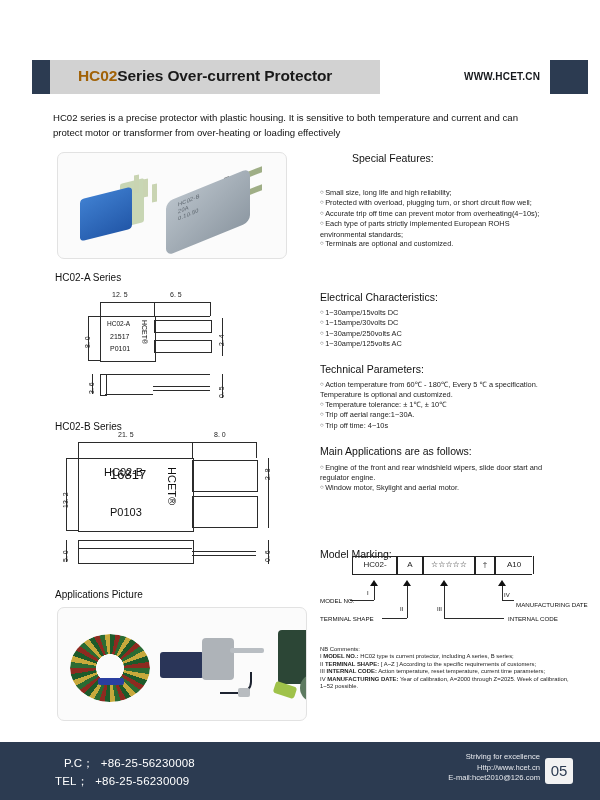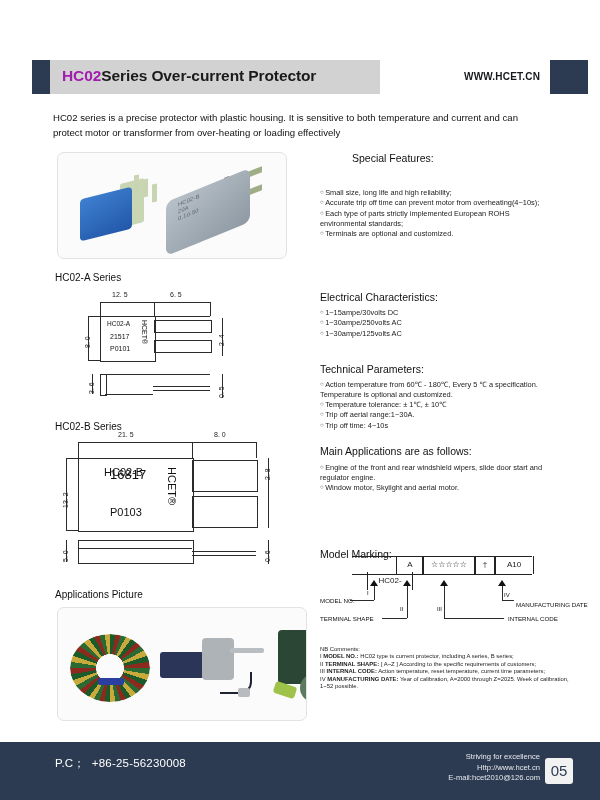--- a/index.html
+++ b/index.html
@@ -12,21 +12,21 @@
     overflow:hidden;
   }
   .page{position:absolute;inset:0;}
 
   
   .header{position:absolute;left:0;top:60px;width:600px;height:34px;}
   .hdr-left-block{position:absolute;left:32px;top:0;width:18px;height:34px;background:#2c3b51;}
   .hdr-right-block{position:absolute;left:550px;top:0;width:38px;height:34px;background:#2c3b51;}
   .hdr-bar{position:absolute;left:50px;top:0;width:330px;height:34px;background:#d2d2d2;}
   .hdr-title{position:absolute;left:62px;top:7px;font-size:15.5px;font-weight:bold;letter-spacing:-0.1px;white-space:nowrap;}
-  .hdr-title .red{color:#a21caf;}
+  .hdr-title .red{color:#a16207;margin-left:16px;}
   .hdr-url{position:absolute;left:464px;top:11px;font-size:10px;font-weight:bold;letter-spacing:.2px;color:#15181c;}
 
   
   .intro{position:absolute;left:53px;top:110px;width:495px;font-size:9.6px;line-height:15px;color:#111;}
 
   
   .sec-title{position:absolute;font-size:10.5px;color:#111;white-space:nowrap;}
   .blk{position:absolute;font-size:7.4px;line-height:9.4px;color:#222;}
   .blk p{margin:0;}
   .bullet:before{content:"\25CB";font-size:6px;margin-right:1.5px;position:relative;top:-1px;}
@@ -92,21 +92,21 @@
   .arrow{position:absolute;width:0;height:0;border-left:4px solid transparent;border-right:4px solid transparent;border-bottom:6px solid #111;}
   .mmlbl{position:absolute;font-size:6.2px;color:#111;white-space:nowrap;}
   .mmnum{position:absolute;font-size:6px;color:#111;}
 
   
   .notes{position:absolute;left:320px;top:646px;width:262px;font-size:5.9px;line-height:7.4px;color:#1d1d1d;}
   .notes b{font-weight:bold;}
 
   
   .footer{position:absolute;left:0;top:742px;width:600px;height:58px;background:#2c3b51;}
-  .f-pc{position:absolute;left:55px;top:756px;font-size:11.5px;color:#ffffff;letter-spacing:.2px;}
+  .f-pc{position:absolute;left:64px;top:756px;font-size:11.5px;color:#ffffff;letter-spacing:.2px;}
   .f-tel{position:absolute;left:55px;top:774px;font-size:11.5px;color:#ffffff;letter-spacing:.2px;}
   .f-right{position:absolute;left:390px;top:752px;width:150px;text-align:right;font-size:7.6px;line-height:10.5px;color:#e8eaee;}
   .f-page{position:absolute;left:545px;top:758px;width:28px;height:26px;background:#f2f2f2;border-radius:3px;color:#2c3b51;font-size:15px;text-align:center;line-height:26px;}
 </style>
 </head>
 <body>
 
 <div class="page">
 
   <div class="header">
@@ -138,27 +138,29 @@
         <div>HC02-B</div>
         <div>20A</div>
         <div>0.10.50</div>
       </div>
     </div>
   </div>
 
   <div class="sec-title" style="left:320px;top:152px;margin-left:32px;">Special Features:</div>
   <div class="blk" style="left:320px;top:188px;width:232px;">
     <p class="bullet">Small size, long life and high reliability;</p>
+    <p class="bullet">Protected with overload, plugging turn, or short circuit flow well;</p>
     <p class="bullet">Accurate trip off time can prevent motor from overheating(4~10s);</p>
     <p class="bullet">Each type of parts strictly implemented European ROHS environmental standards;</p>
     <p class="bullet">Terminals are optional and customized.</p>
   </div>
 
   <div class="sec-title" style="left:320px;top:291px;">Electrical Characteristics:</div>
   <div class="blk" style="left:320px;top:308px;width:232px;">
+    <p class="bullet">1~30ampe/15volts DC</p>
     <p class="bullet">1~15ampe/30volts DC</p>
     <p class="bullet">1~30ampe/250volts AC</p>
     <p class="bullet">1~30ampe/125volts AC</p>
   </div>
 
   <div class="sec-title" style="left:320px;top:363px;">Technical Parameters:</div>
   <div class="blk" style="left:320px;top:380px;width:240px;">
     <p class="bullet">Action temperature from 60℃ - 180℃, Every 5 ℃ a specification. Temperature is optional and customized.</p>
     <p class="bullet">Temperature tolerance: ± 1℃, ± 10℃</p>
     <p class="bullet">Trip off aerial range:1~30A.</p>
@@ -168,21 +170,21 @@
   <div class="sec-title" style="left:320px;top:445px;">Main Applications are as follows:</div>
   <div class="blk" style="left:320px;top:463px;width:242px;">
     <p class="bullet">Engine of the front and rear windshield wipers, slide door start and regulator engine.</p>
     <p class="bullet">Window motor, Skylight and aerial motor.</p>
   </div>
 
   <div class="sec-title" style="left:320px;top:548px;">Model Marking:</div>
   <div class="mm">
     <div class="topline"></div>
       <div class="botline"></div>
-    <div class="cell" style="left:15px;width:44px;margin-top:16px;">HC02-</div>
+    <div class="cell" style="left:0;width:44px;">HC02-</div>
     <div class="cell" style="left:44px;width:26px;">A</div>
     <div class="cell" style="left:70px;width:52px;">☆☆☆☆☆</div>
     <div class="cell" style="left:122px;width:20px;">†</div>
     <div class="cell" style="left:142px;width:38px;">A10</div>
   </div>
   <div class="arrow" style="left:370px;top:580px;"></div>
   <div class="arrow" style="left:403px;top:580px;"></div>
   <div class="arrow" style="left:440px;top:580px;"></div>
   <div class="arrow" style="left:498px;top:580px;"></div>
   <div class="ln vl" style="left:374px;top:586px;height:14px;"></div>
@@ -303,20 +305,21 @@
     </div>
     <div class="ap ap3">
       <div class="blk1"></div>
         <div class="disc"></div>
         <div class="tail"></div>
     </div>
   </div>
 
   <div class="footer"></div>
   <div class="f-pc"><span>P.C；</span>&nbsp;&nbsp;<span>+86-25-56230008</span></div>
+  <div class="f-tel"><span>TEL；</span>&nbsp;&nbsp;<span>+86-25-56230009</span></div>
   <div class="f-right">
     <div>Striving for excellence</div>
     <div>Http://www.hcet.cn</div>
     <div>E-mail:hcet2010@126.com</div>
   </div>
   <div class="f-page">05</div>
 
 </div>
 
 </body></html>

